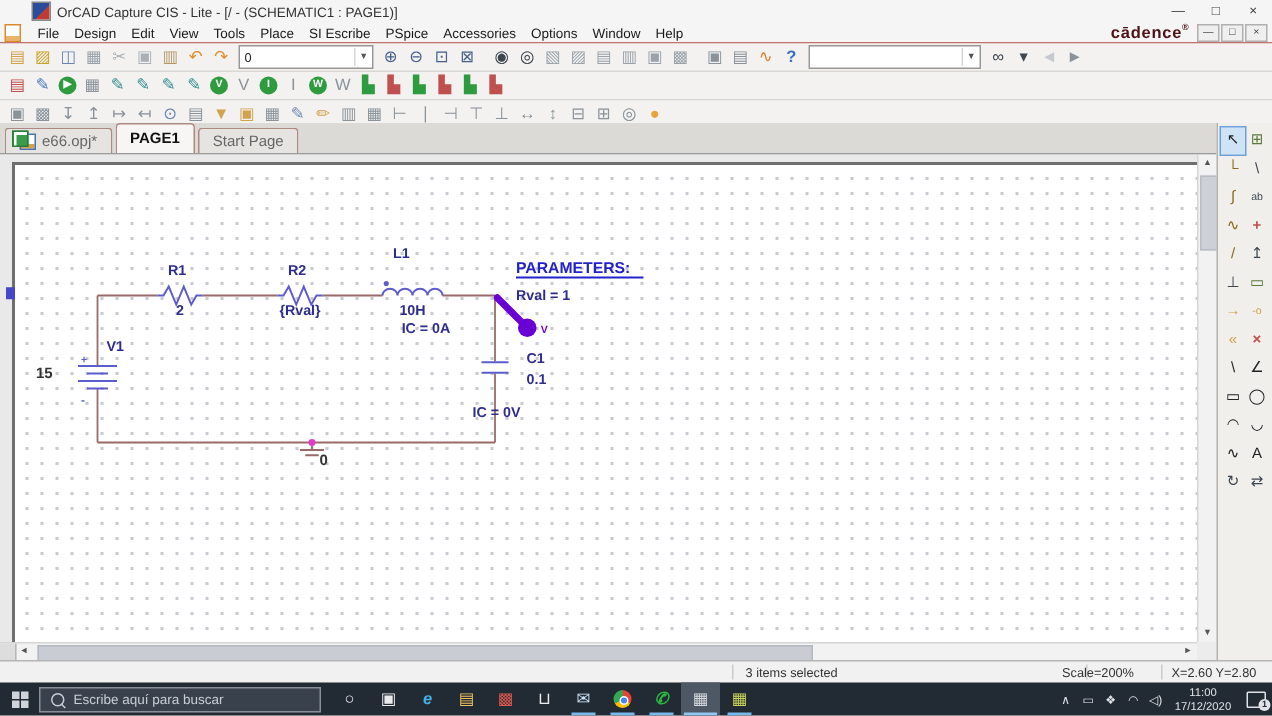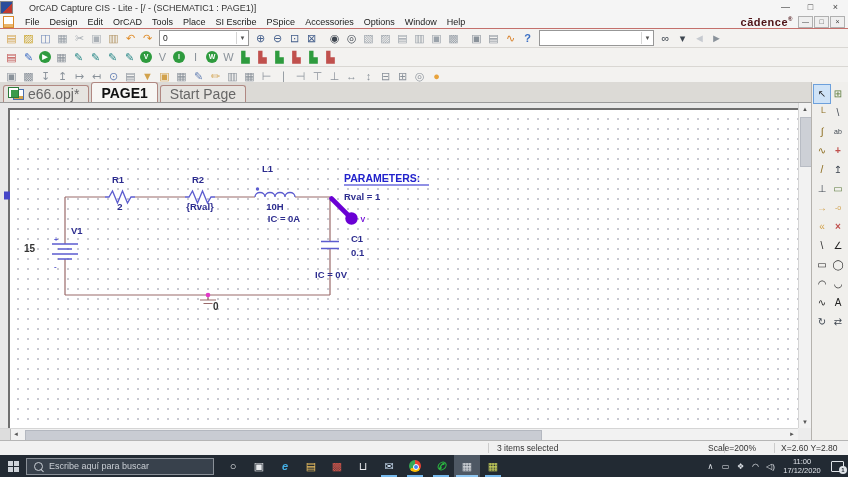--- a/index.html
+++ b/index.html
@@ -1,19 +1,19 @@
 <!DOCTYPE html>
 <html><head>
 <meta charset="utf-8">
 <style>
   html,body{margin:0;padding:0;background:#555;}
   .screen{position:relative;width:848px;height:477px;font-family:"Liberation Sans",sans-serif;
           background:#f0f0f0;overflow:hidden;color:#222;-webkit-font-smoothing:antialiased;}
   
-  .titlebar{height:15px;display:flex;align-items:center;background:#f5f5f5;padding-left:0;gap:12px;}
+  .titlebar{height:15px;display:flex;align-items:center;background:#f5f5f5;padding-left:21px;}
   .app-ico{width:11px;height:11px;flex:none;margin-right:4px;background:linear-gradient(135deg,#2a4d9b 55%,#c03a30 55%);border:1px solid #888;}
   .title{font-size:9px;color:#333;white-space:nowrap;}
   .wbtns{margin-left:auto;display:flex;}
   .wbtn{width:25px;text-align:center;font-size:9px;color:#444;line-height:15px;}
   
   .menubar{height:13px;display:flex;align-items:center;background:#f5f5f5;border-bottom:1px solid #c4706c;padding-left:3px;}
   .menu-ico{width:9px;height:10px;flex:none;background:#fff;border:1px solid #d98b2b;box-shadow:inset 0 -3px 0 #e9b46a;margin-right:6px;}
   .menu-item{font-size:9px;padding:0 5px;color:#1a1a1a;white-space:nowrap;}
   .brand{margin-left:auto;display:flex;align-items:center;gap:5px;padding-right:3px;}
   .cadence{font-size:11px;font-weight:bold;letter-spacing:.5px;color:#4d1317;}
@@ -27,21 +27,21 @@
   .tbi{width:17px;height:15px;font-size:11px;line-height:15px;text-align:center;color:#666;flex:none;cursor:default;}
   .tbi.round{width:12px;height:12px;border-radius:50%;font-size:7px;line-height:12px;font-weight:bold;margin:0 2px;}
   .tbi.bold{font-weight:bold;}
   .combo{height:14px;background:#fff;border:1px solid #979797;display:flex;align-items:center;font-size:8.5px;padding-left:3px;flex:none;margin:0 3px;}
   .combo .cv{flex:1;white-space:nowrap;overflow:hidden;}
   .combo .ca{width:11px;flex:none;border-left:1px solid #d5d5d5;color:#555;font-size:6px;text-align:center;line-height:12px;}
   .w85{width:85px;} .w105{width:105px;} .w110{width:110px;}
   
   .workspace{position:absolute;top:82px;left:0;width:848px;height:358px;background:#e9e9e9;}
   .tabbar{position:absolute;left:0;top:0;width:811px;height:21px;background:#dcdad6;border-bottom:1px solid #9a9a9a;display:flex;align-items:flex-end;padding-left:3px;gap:2px;box-sizing:border-box;}
-  .tab{height:16px;display:flex;align-items:center;gap:4px;padding:0 9px;border:1px solid #b08882;border-bottom:none;border-radius:3px 3px 0 0;background:#e6e4e0;font-size:14px;color:#666;}
+  .tab{height:16px;display:flex;align-items:center;gap:4px;padding:0 9px;border:1px solid #b08882;border-bottom:none;border-radius:3px 3px 0 0;background:#e6e4e0;font-size:10px;color:#666;}
   .tab.active{background:#f7f6f4;color:#111;font-weight:bold;height:19px;}
   .tico{width:9px;height:9px;flex:none;}
   .tico.proj{background:#fff;border:1px solid #4a6fae;box-shadow:inset 0 -3px 0 #d2a24c;}
   .tico.page{background:#3a9b4a;border:1px solid #2a7a38;box-shadow:inset 2px 2px 0 #fff;}
   
   .canvas{position:absolute;left:0;top:21px;width:798px;height:325px;overflow:hidden;background:#e9e9e9;}
   .page{position:absolute;left:8px;top:5px;right:-12px;bottom:-12px;background:#fff;border-top:2px solid #6f6f6f;border-left:2px solid #6f6f6f;
         background-image:radial-gradient(#c9c9d1 1px,transparent 1.1px);background-size:10px 10px;background-position:3px 4px;}
   .sch{position:absolute;left:0;top:0;}
   .sch text{font-family:"Liberation Sans",sans-serif;font-weight:bold;}
@@ -101,21 +101,21 @@
       <span class="wbtn">□</span>
       <span class="wbtn">×</span>
     </span>
   </div>
 
   <div class="menubar">
     <span class="menu-ico"></span>
     <span class="menu-item">File</span>
     <span class="menu-item">Design</span>
     <span class="menu-item">Edit</span>
-    <span class="menu-item">OrCAD</span>
+    <span class="menu-item">View</span>
     <span class="menu-item">Tools</span>
     <span class="menu-item">Place</span>
     <span class="menu-item">SI Escribe</span>
     <span class="menu-item">PSpice</span>
     <span class="menu-item">Accessories</span>
     <span class="menu-item">Options</span>
     <span class="menu-item">Window</span>
     <span class="menu-item">Help</span>
     <span class="brand">
       <span class="cadence"><span>cādence</span><span class="reg">®</span></span>

